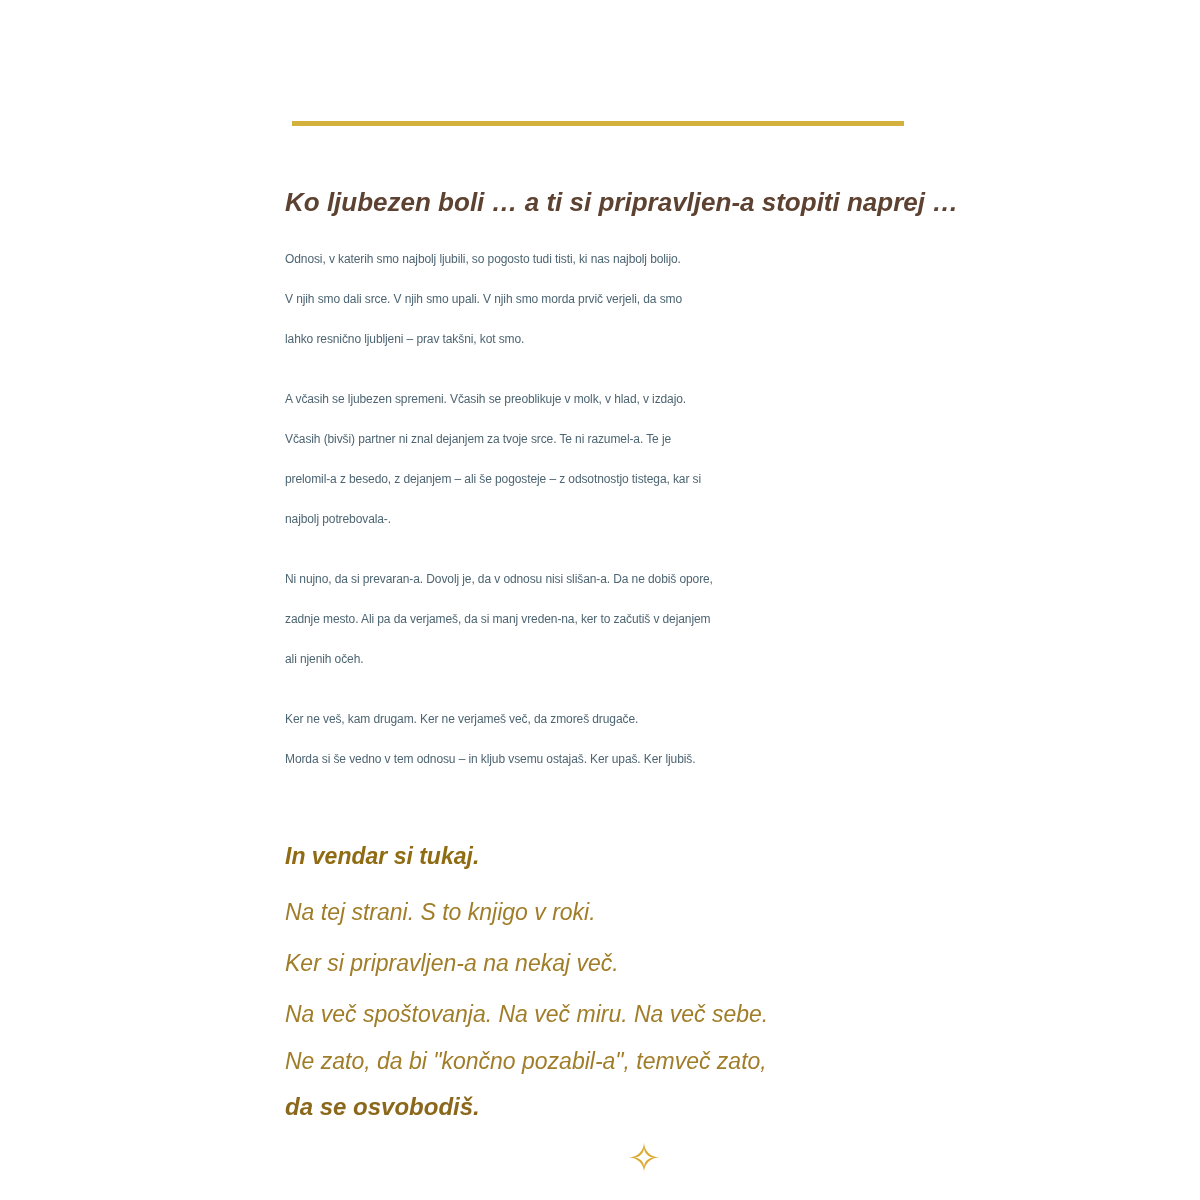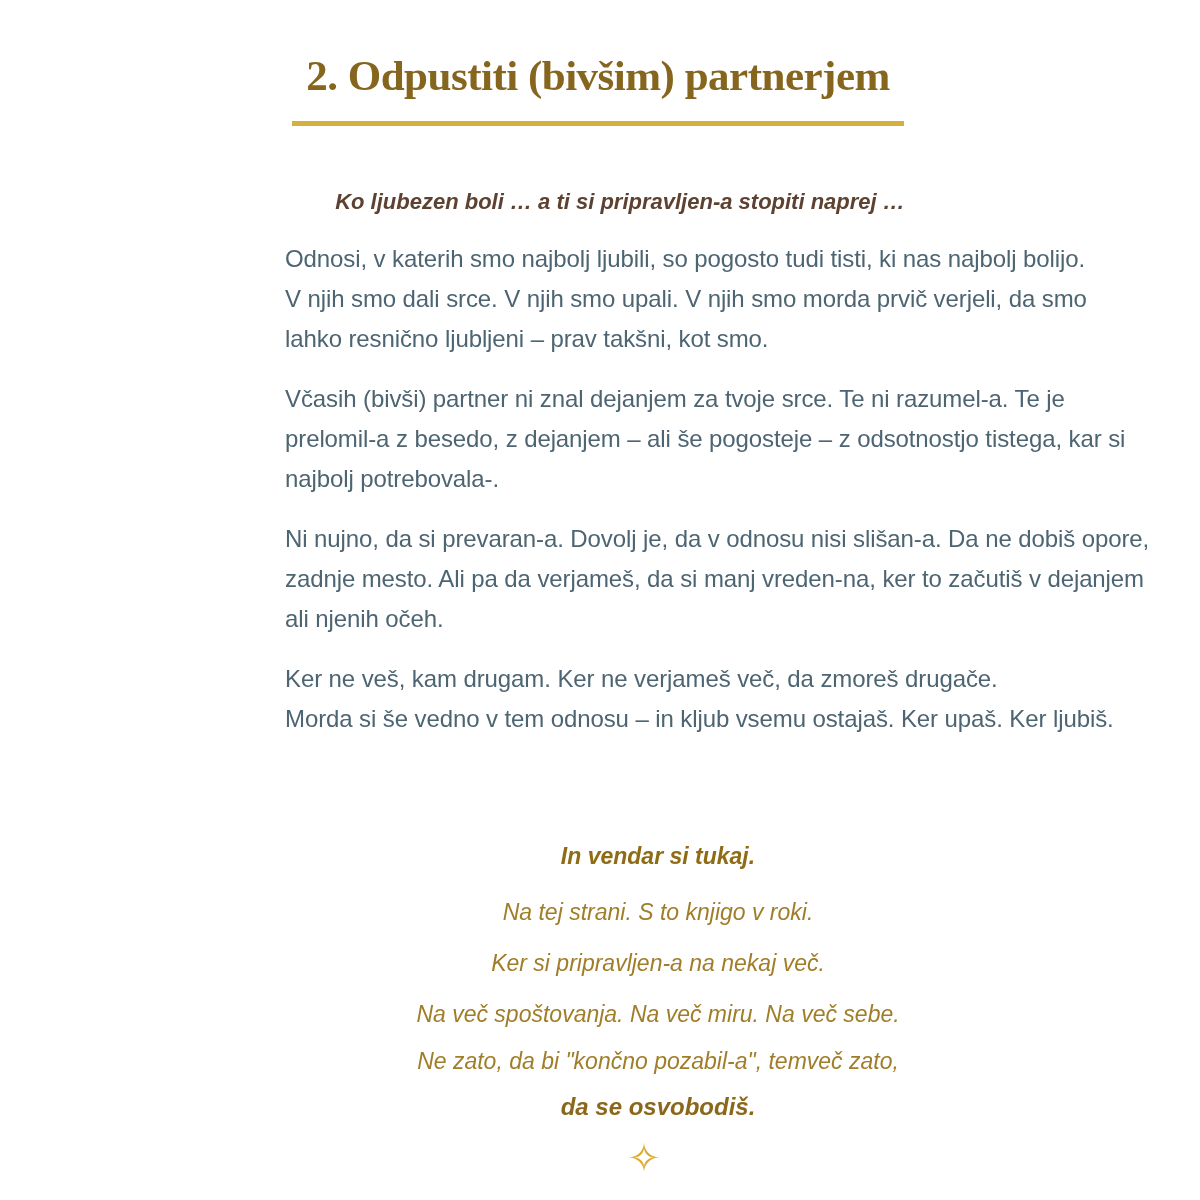--- a/index.html
+++ b/index.html
@@ -19,34 +19,34 @@
     color:var(--title-text,#86661e);
     white-space:nowrap;
   }
   .title-underline{
     position:absolute;left:292px;top:121px;width:612px;height:5px;
     background:var(--title-rule,#d4b13c);
   }
   .subtitle{
     position:absolute;left:285px;top:186px;width:670px;margin:0;
     text-align:center;
-    font-style:italic;font-weight:700;font-size:22px;line-height:32px;
+    font-style:italic;font-weight:700;font-size:26px;line-height:32px;
     color:var(--subtitle-text,#5d4231);
     white-space:nowrap;
   }
   .body-text{
     position:absolute;left:285px;top:239px;width:760px;
     color:var(--body-text,#4d6572);
-    font-size:24px;letter-spacing:-0.1px;
+    font-size:12px;letter-spacing:-0.1px;
   }
   .para{margin:0 0 20px 0;padding:0;}
   .bline{line-height:40px;white-space:nowrap;}
   .em-line{
     position:absolute;left:285px;width:746px;
-    text-align:center;font-style:italic;font-size:23px;line-height:30px;
+    font-style:italic;font-size:23px;line-height:30px;
     color:var(--emphasis-italic,#a07d28);
     white-space:nowrap;
   }
   .em-lead{top:841px;font-weight:700;color:var(--emphasis-lead,#8f6c14);}
   .em-1{top:897px;}
   .em-2{top:948px;}
   .em-3{top:999px;}
   .em-4{top:1046px;}
   .em-closing{top:1092px;font-weight:700;font-size:24px;color:var(--emphasis-closing,#8a671b);}
   .sparkle{
@@ -55,32 +55,32 @@
     font-family:"DejaVu Sans",sans-serif;
     font-size:40px;line-height:44px;
     color:var(--sparkle,#ddab33);
   }
 </style>
 </head>
 <body>
 
 <div class="page">
 
-  <h1 class="title">2. Odpustiti (bivšim) partnerjem</h1>
   <div class="title-underline"></div>
 
   <p class="subtitle">Ko ljubezen boli … a ti si pripravljen-a stopiti naprej …</p>
 
   <div class="body-text">
     <div class="para">
       <div class="bline">Odnosi, v katerih smo najbolj ljubili, so pogosto tudi tisti, ki nas najbolj bolijo.</div>
       <div class="bline">V njih smo dali srce. V njih smo upali. V njih smo morda prvič verjeli, da smo</div>
       <div class="bline">lahko resnično ljubljeni – prav takšni, kot smo.</div>
     </div>
     <div class="para">
+      <div class="bline">A včasih se ljubezen spremeni. Včasih se preoblikuje v molk, v hlad, v izdajo.</div>
       <div class="bline">Včasih (bivši) partner ni znal dejanjem za tvoje srce. Te ni razumel-a. Te je</div>
       <div class="bline">prelomil-a z besedo, z dejanjem – ali še pogosteje – z odsotnostjo tistega, kar si</div>
       <div class="bline">najbolj potrebovala-.</div>
     </div>
     <div class="para">
       <div class="bline">Ni nujno, da si prevaran-a. Dovolj je, da v odnosu nisi slišan-a. Da ne dobiš opore,</div>
       <div class="bline">zadnje mesto. Ali pa da verjameš, da si manj vreden-na, ker to začutiš v dejanjem</div>
       <div class="bline">ali njenih očeh.</div>
     </div>
     <div class="para">

